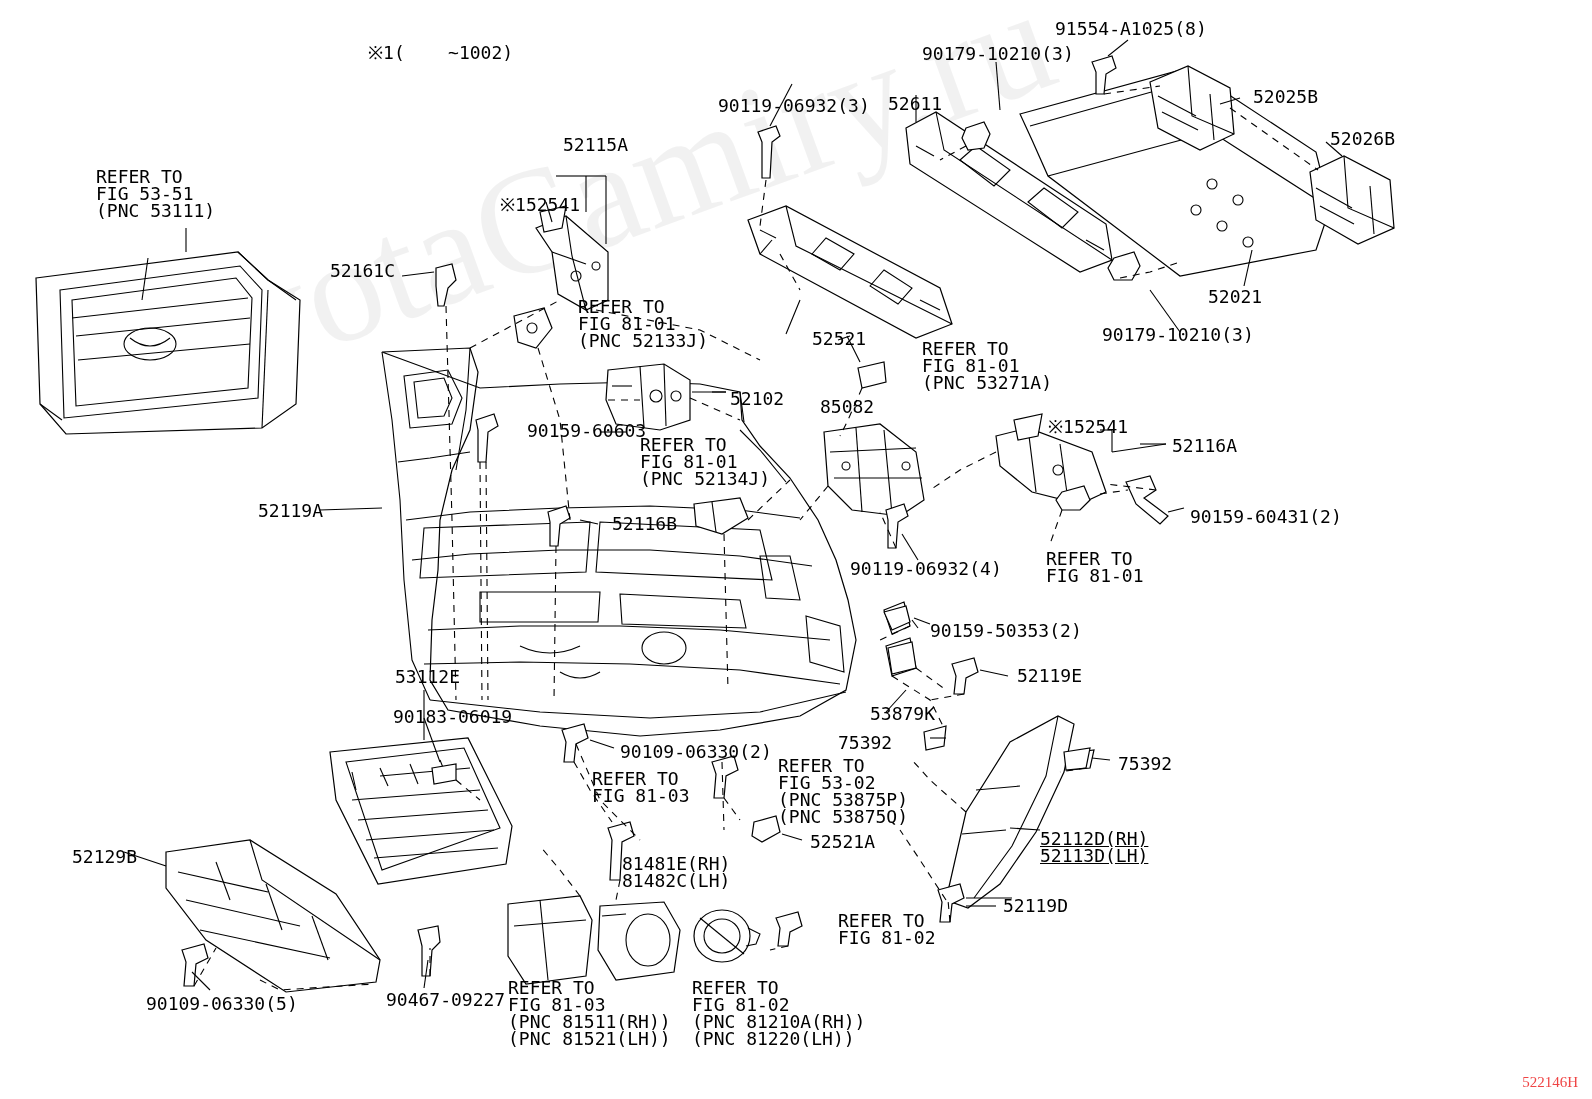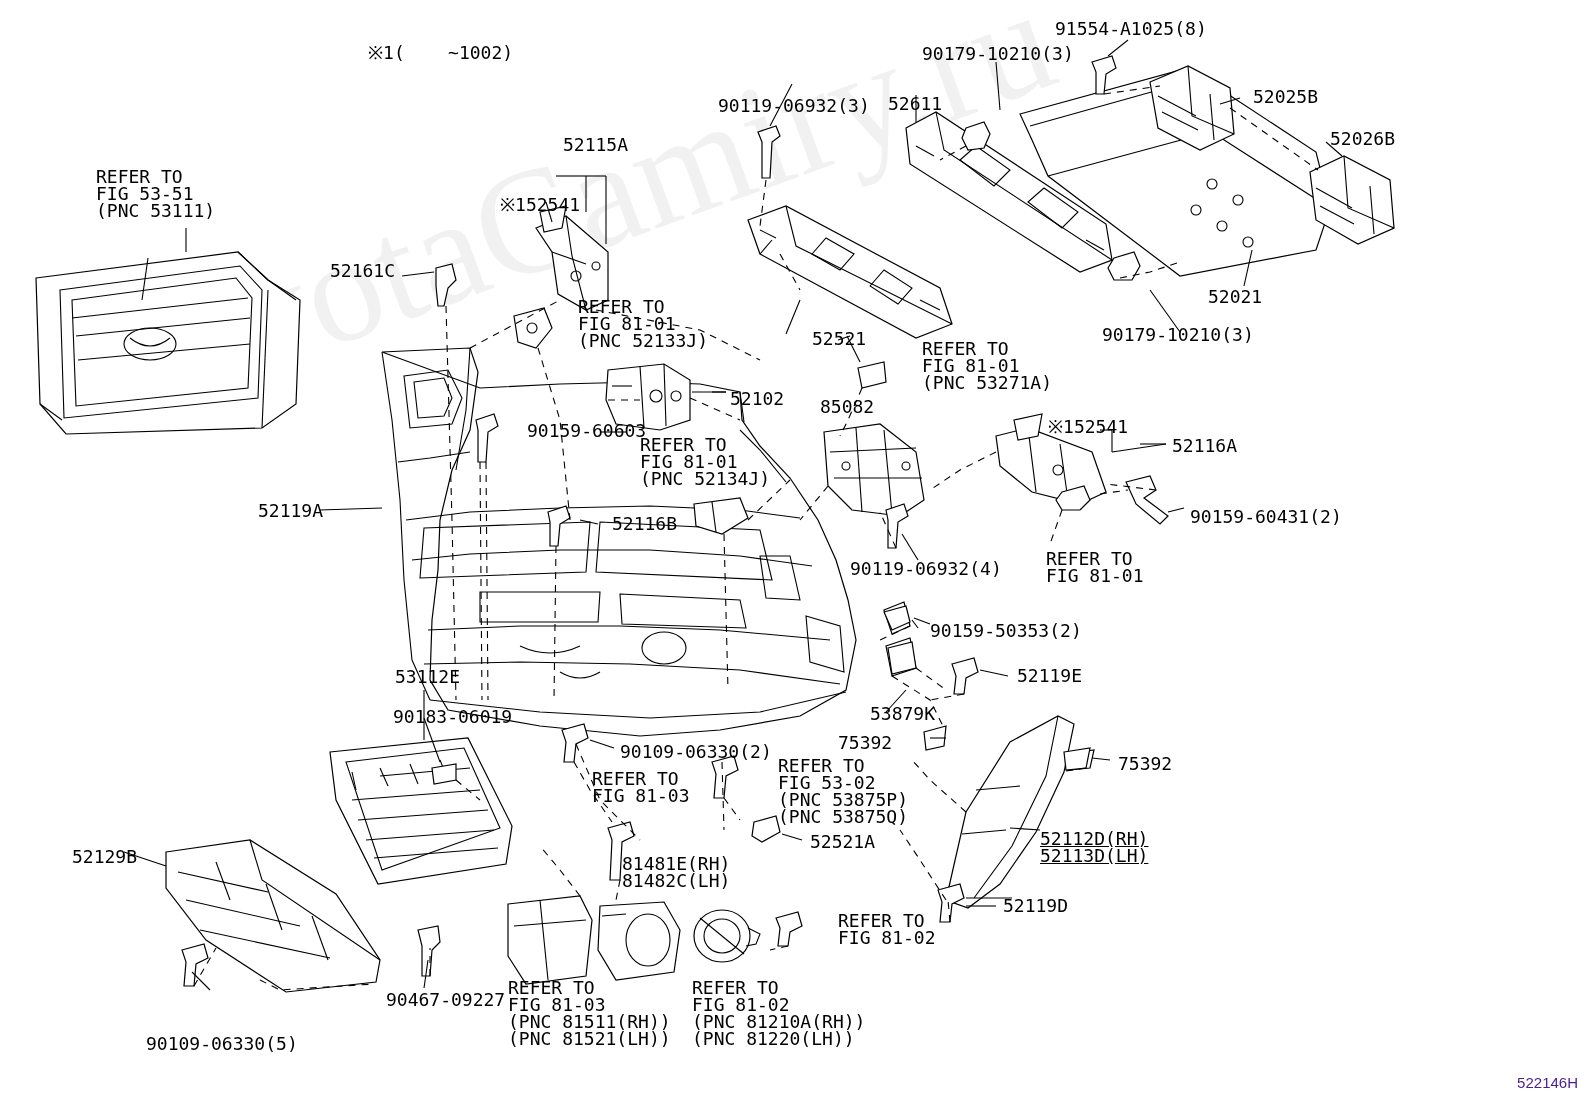--- a/index.html
+++ b/index.html
@@ -4,22 +4,22 @@
 <style>
   html,body{margin:0;padding:0;background:#ffffff;}
   body{width:1592px;height:1099px;position:relative;overflow:hidden;
        font-family:"Liberation Sans", sans-serif;color:#000;}
   #diagram{position:absolute;left:0;top:0;width:1592px;height:1099px;}
   .lbl{position:absolute;font-family:"DejaVu Sans Mono", monospace;
        font-size:18px;line-height:17px;white-space:pre;color:#000;letter-spacing:0px;}
   .wm{position:absolute;left:60px;top:300px;width:1450px;height:700px;
       font-family:"Liberation Serif", serif;font-size:150px;color:rgba(0,0,0,0.055);
       transform:rotate(-20deg);transform-origin:left top;white-space:nowrap;pointer-events:none;}
-  .code{position:absolute;right:14px;bottom:8px;font-family:Liberation Sans, sans-serif;
-        font-size:15px;color:#4c1d95;}
+  .code{position:absolute;right:14px;bottom:8px;font-family:Liberation Serif, serif;
+        font-size:15px;color:#ef4444;}
   svg{position:absolute;left:0;top:0;}
   .ln{stroke:#000;stroke-width:1.1;fill:none;}
   .dln{stroke:#000;stroke-width:1.1;fill:none;stroke-dasharray:7 6;}
   .part{stroke:#000;stroke-width:1.2;fill:#fff;}
   .part2{stroke:#000;stroke-width:1.1;fill:none;}
 </style>
 </head>
 <body>
 
 <div id="diagram">
@@ -420,21 +420,21 @@
 FIG 81-03</div>
   <div class="lbl" style="left:1040px;top:830px;text-decoration:underline;">52112D(RH)
 52113D(LH)</div>
   <div class="lbl" style="left:810px;top:833px;">52521A</div>
   <div class="lbl" style="left:72px;top:848px;">52129B</div>
   <div class="lbl" style="left:622px;top:855px;">81481E(RH)
 81482C(LH)</div>
   <div class="lbl" style="left:1003px;top:897px;">52119D</div>
   <div class="lbl" style="left:838px;top:912px;">REFER TO
 FIG 81-02</div>
-  <div class="lbl" style="left:146px;top:995px;margin-top:40px;">90109-06330(5)</div>
+  <div class="lbl" style="left:146px;top:995px;">90109-06330(5)</div>
   <div class="lbl" style="left:386px;top:991px;">90467-09227</div>
   <div class="lbl" style="left:508px;top:979px;">REFER TO
 FIG 81-03
 (PNC 81511(RH))
 (PNC 81521(LH))</div>
   <div class="lbl" style="left:692px;top:979px;">REFER TO
 FIG 81-02
 (PNC 81210A(RH))
 (PNC 81220(LH))</div>
 

